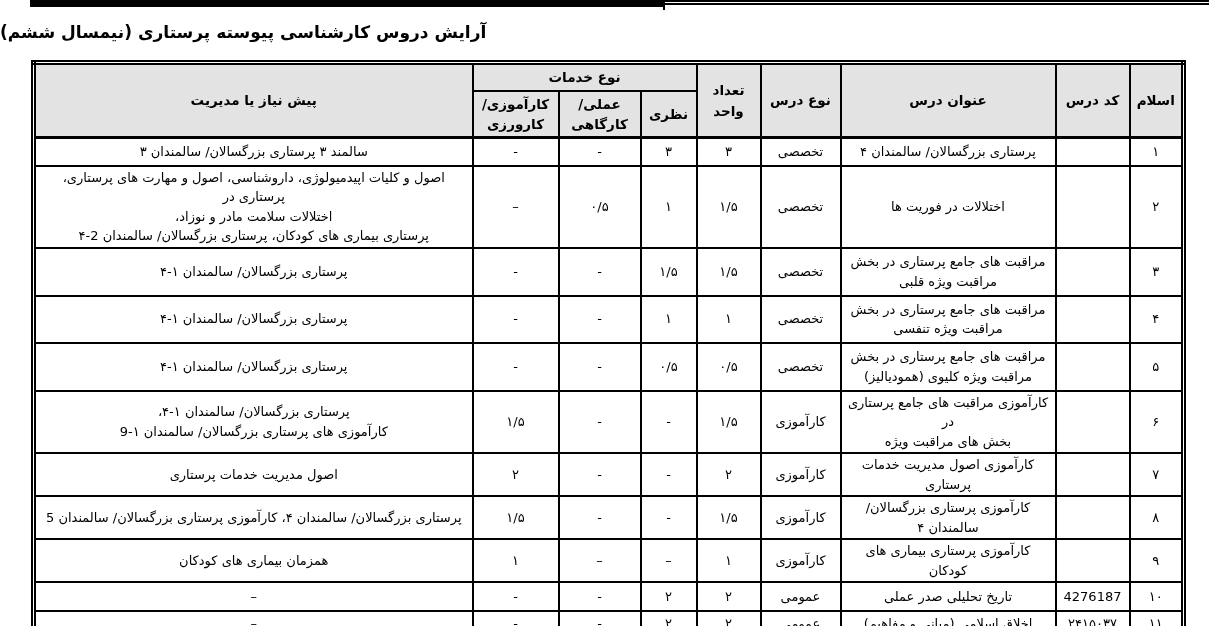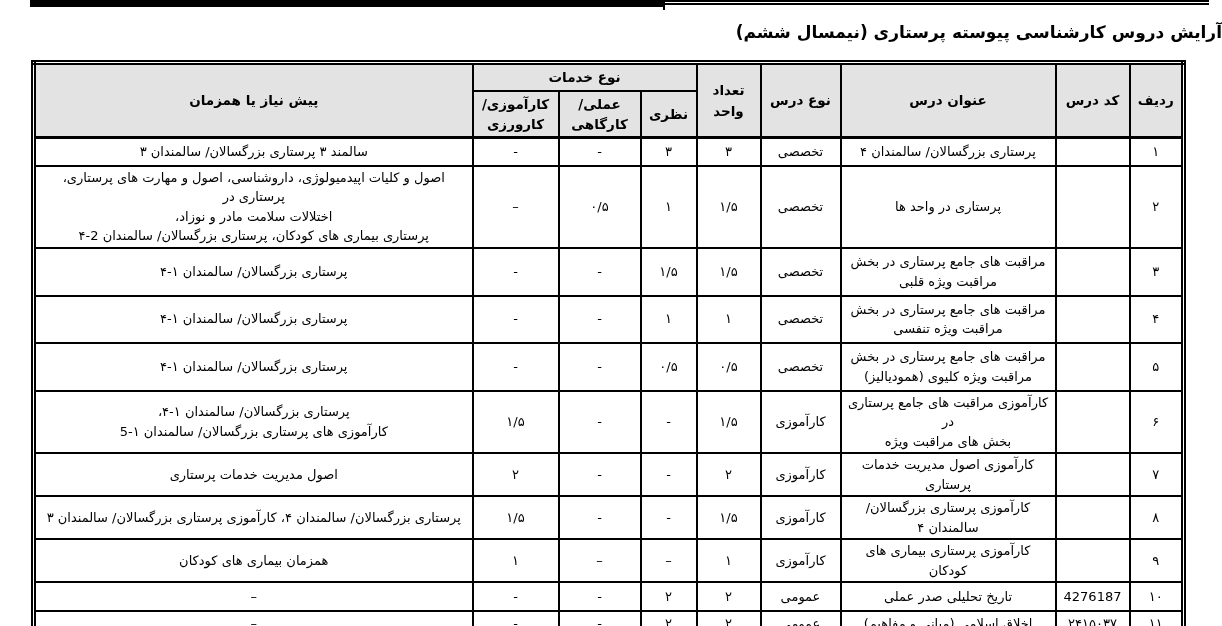--- a/index.html
+++ b/index.html
@@ -14,21 +14,21 @@
   }
   
   .top-remnant { position: absolute; top: 0; left: 0; width: 100%; height: 12px; }
   .remnant-bar-left  { position: absolute; top: 0; left: 30px;  width: 633px; height: 7px; background: #000; }
   .remnant-bar-right-a { position: absolute; top: 0; left: 663px; width: 546px; height: 2px; background: #000; }
   .remnant-bar-right-b { position: absolute; top: 3px; left: 663px; width: 546px; height: 2px; background: #000; }
   .remnant-tick { position: absolute; top: 0; left: 663px; width: 2px; height: 10px; background: #000; }
 
   .page-title {
     position: absolute; top: 22px; right: 0; left: 0;
-    text-align: right;
+    text-align: left;
     font-size: 17px; font-weight: bold; color: #000;
   }
 
   .table-wrap { position: absolute; top: 60px; right: 36px; }
   table.schedule {
     border-collapse: collapse;
     table-layout: fixed;
     width: 1150px;
     border: 5px double var(--border-c);
     background: #fff;
@@ -87,28 +87,28 @@
       <col style="width:215px">
       <col style="width:80px">
       <col style="width:64px">
       <col style="width:56px">
       <col style="width:82px">
       <col style="width:86px">
       <col style="width:439px">
     </colgroup>
     <thead>
       <tr>
-        <th rowspan="2">ردیف</th>
+        <th rowspan="2">اسلام</th>
         <th rowspan="2">کد درس</th>
         <th rowspan="2">عنوان درس</th>
         <th rowspan="2">نوع درس</th>
         <th rowspan="2">تعداد
 واحد</th>
         <th colspan="3">نوع خدمات</th>
-        <th rowspan="2">پیش نیاز یا همزمان</th>
+        <th rowspan="2">پیش نیاز یا مدیریت</th>
       </tr>
       <tr>
         <th>نظری</th>
         <th>عملی/
 کارگاهی</th>
         <th>کارآموزی/
 کارورزی</th>
       </tr>
     </thead>
     <tbody>
@@ -119,21 +119,21 @@
           <td class="cell-type">تخصصی</td>
           <td class="cell-units">۳</td>
           <td class="cell-theory">۳</td>
           <td class="cell-practical">-</td>
           <td class="cell-internship">-</td>
           <td class="cell-prereq">سالمند ۳ پرستاری بزرگسالان/ سالمندان ۳</td>
         </tr>
         <tr>
           <td class="cell-num">۲</td>
           <td class="cell-code"></td>
-          <td class="cell-title">پرستاری در واحد ها</td>
+          <td class="cell-title">اختلالات در فوریت ها</td>
           <td class="cell-type">تخصصی</td>
           <td class="cell-units">۱/۵</td>
           <td class="cell-theory">۱</td>
           <td class="cell-practical">۰/۵</td>
           <td class="cell-internship">–</td>
           <td class="cell-prereq">اصول و کلیات اپیدمیولوژی، داروشناسی، اصول و مهارت های پرستاری، پرستاری در
 اختلالات سلامت مادر و نوزاد،
 پرستاری بیماری های کودکان، پرستاری بزرگسالان/ سالمندان 2-۴</td>
         </tr>
         <tr>
@@ -176,21 +176,21 @@
           <td class="cell-num">۶</td>
           <td class="cell-code"></td>
           <td class="cell-title">کارآموزی مراقبت های جامع پرستاری  در
 بخش های مراقبت ویژه</td>
           <td class="cell-type">کارآموزی</td>
           <td class="cell-units">۱/۵</td>
           <td class="cell-theory">-</td>
           <td class="cell-practical">-</td>
           <td class="cell-internship">۱/۵</td>
           <td class="cell-prereq">پرستاری بزرگسالان/ سالمندان ۱-۴،
-کارآموزی های پرستاری بزرگسالان/ سالمندان ۱-5</td>
+کارآموزی های پرستاری بزرگسالان/ سالمندان ۱-9</td>
         </tr>
         <tr>
           <td class="cell-num">۷</td>
           <td class="cell-code"></td>
           <td class="cell-title">کارآموزی اصول مدیریت خدمات پرستاری</td>
           <td class="cell-type">کارآموزی</td>
           <td class="cell-units">۲</td>
           <td class="cell-theory">-</td>
           <td class="cell-practical">-</td>
           <td class="cell-internship">۲</td>
@@ -198,21 +198,21 @@
         </tr>
         <tr>
           <td class="cell-num">۸</td>
           <td class="cell-code"></td>
           <td class="cell-title">کارآموزی پرستاری بزرگسالان/ سالمندان ۴</td>
           <td class="cell-type">کارآموزی</td>
           <td class="cell-units">۱/۵</td>
           <td class="cell-theory">-</td>
           <td class="cell-practical">-</td>
           <td class="cell-internship">۱/۵</td>
-          <td class="cell-prereq">پرستاری بزرگسالان/ سالمندان ۴، کارآموزی پرستاری بزرگسالان/ سالمندان ۳</td>
+          <td class="cell-prereq">پرستاری بزرگسالان/ سالمندان ۴، کارآموزی پرستاری بزرگسالان/ سالمندان 5</td>
         </tr>
         <tr>
           <td class="cell-num">۹</td>
           <td class="cell-code"></td>
           <td class="cell-title">کارآموزی پرستاری بیماری های کودکان</td>
           <td class="cell-type">کارآموزی</td>
           <td class="cell-units">۱</td>
           <td class="cell-theory">–</td>
           <td class="cell-practical">–</td>
           <td class="cell-internship">۱</td>

